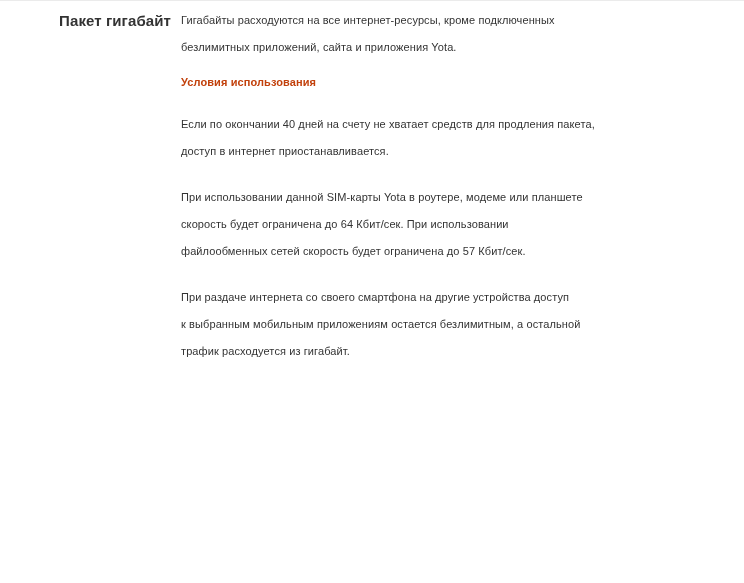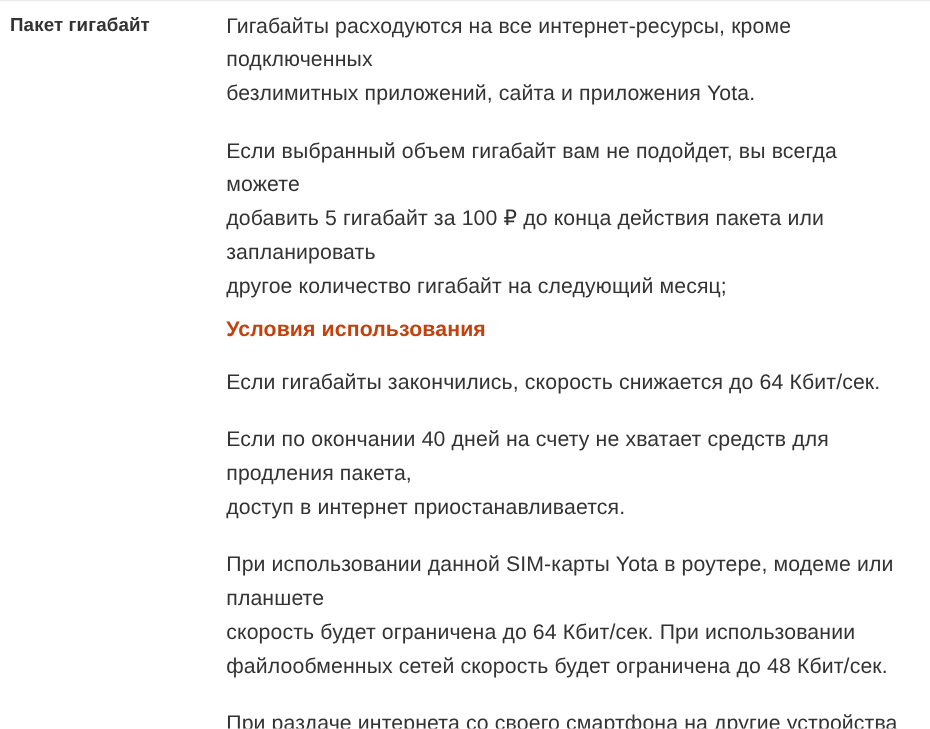--- a/index.html
+++ b/index.html
@@ -16,37 +16,38 @@
     border-top: 1px solid #ebebeb;
     overflow: hidden;
     font-family: "Liberation Sans", "DejaVu Sans", sans-serif;
     display: flex;
   }
   .label-col {
     box-sizing: border-box;
     width: 181px;
     flex: 0 0 181px;
     padding: 6px 10px 0 8px;
+    text-align: right;
   }
   .row-label {
     font-size: 15px;
     font-weight: bold;
     line-height: 27px;
     color: #333333;
     letter-spacing: 0.1px;
   }
   .content-col {
     box-sizing: border-box;
     flex: 1 1 auto;
     padding: 6px 10px 0 0;
     max-width: 553px;
   }
   .content-col p {
     margin: 0 0 19px 0;
-    font-size: 17px;
+    font-size: 11px;
     line-height: 27px;
     color: #333333;
     white-space: pre-line; 
     letter-spacing: 0.1px;
   }
   .content-col p.subheading {
     color: #c2410c;
     margin-top: -11px;   
     margin-bottom: 15px; 
     font-weight: bold;
@@ -55,27 +56,23 @@
 </head>
 <body>
 
 <div class="page">
   <div class="label-col">
     <div class="row-label">Пакет гигабайт</div>
   </div>
   <div class="content-col">
     <p>Гигабайты расходуются на все интернет-ресурсы, кроме подключенных
 безлимитных приложений, сайта и приложения Yota.</p>
-    <p>Если выбранный объем гигабайт вам не подойдет, вы всегда можете
-добавить 5 гигабайт за 100 ₽ до конца действия пакета или запланировать
-другое количество гигабайт на следующий месяц;</p>
     <p class="subheading">Условия использования</p>
-    <p>Если гигабайты закончились, скорость снижается до 64 Кбит/сек.</p>
     <p>Если по окончании 40 дней на счету не хватает средств для продления пакета,
 доступ в интернет приостанавливается.</p>
     <p>При использовании данной SIM-карты Yota в роутере, модеме или планшете
 скорость будет ограничена до 64 Кбит/сек. При использовании
-файлообменных сетей скорость будет ограничена до 48 Кбит/сек.</p>
+файлообменных сетей скорость будет ограничена до 57 Кбит/сек.</p>
     <p>При раздаче интернета со своего смартфона на другие устройства доступ
 к выбранным мобильным приложениям остается безлимитным, а остальной
 трафик расходуется из гигабайт.</p>
   </div>
 </div>
 
 </body></html>

